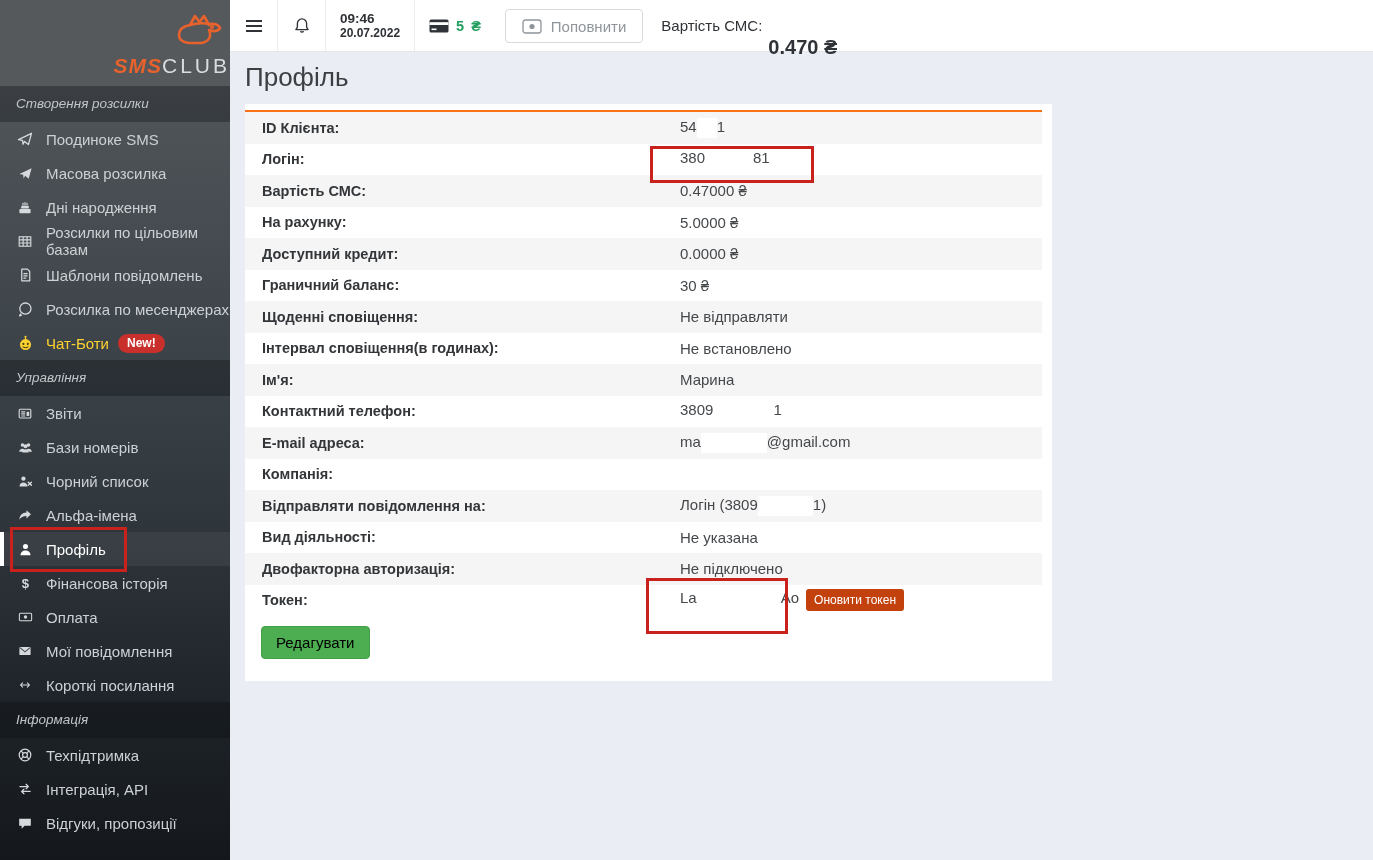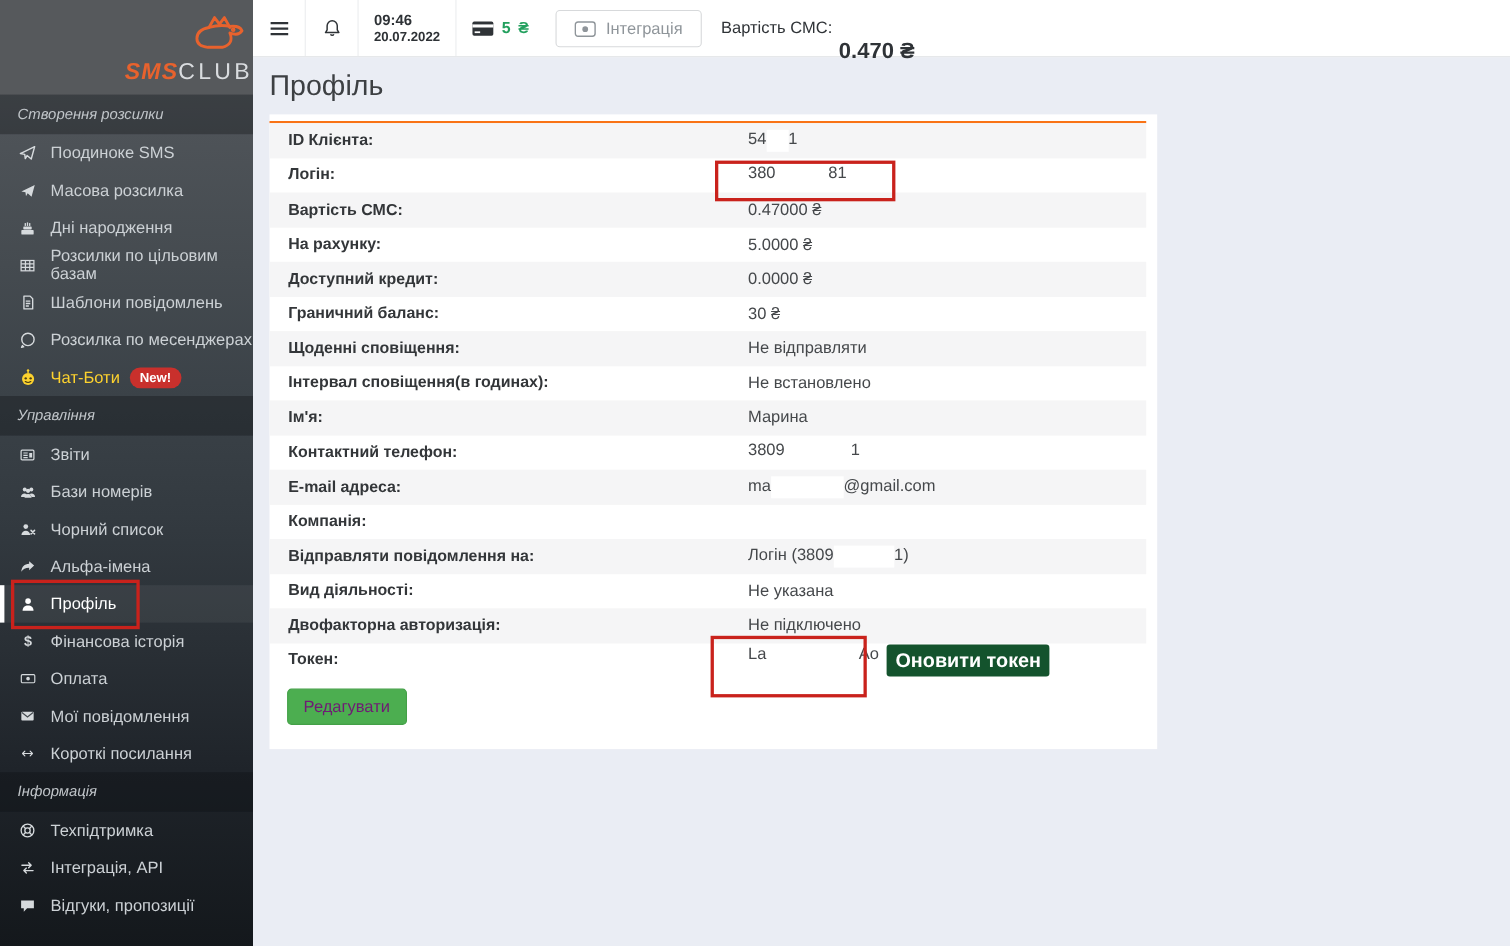--- a/index.html
+++ b/index.html
@@ -58,24 +58,24 @@
   .page-title { font-size:26px; line-height:30px; font-weight:400; color:#3d4043;
     margin:2px 0 12px; }
   .card { width:807px; background:#fff; padding:6px 10px 22px 0; }
   .ptable { border-top:2px solid #f97316; }
   .trow { display:flex; align-items:center; height:31.5px; font-size:15px; }
   .trow.odd { background:#f5f5f6; }
   .tlabel { width:401px; padding-left:17px; font-weight:700; font-size:14.5px;
     color:#333639; flex:0 0 418px; box-sizing:content-box; width:401px; }
   .tvalue { color:#45484b; display:flex; }
   .redact { display:inline-block; height:20px; background:#fff; }
-  .btn-token { margin-left:7px; background:#14532d; color:#fff; font-size:18px;
-    font-weight:bold; padding:4px 8px; border-radius:3px; border:none; cursor:pointer; }
+  .btn-token { margin-left:7px; background:#c2410c; color:#fff; font-size:12px;
+    font-weight:normal; padding:4px 8px; border-radius:3px; border:none; cursor:pointer; }
   .btn-edit { margin:10px 0 0 16px; display:inline-block; background:#4cae50;
-    border:1px solid #43a047; color:#701a75; font-size:15px; padding:7px 14px;
+    border:1px solid #43a047; color:#000000; font-size:15px; padding:7px 14px;
     border-radius:4px; cursor:pointer; }
 
   
   .ann { position:absolute; border:3px solid #c9221c; z-index:30; pointer-events:none; }
   #ann-login   { left:650px; top:146px; width:164px; height:37px; }
   #ann-token   { left:646px; top:578px; width:142px; height:56px; }
   #ann-profile { left:10px;  top:527px; width:117px; height:45px; }
 
   svg { display:block; }
 </style>
@@ -312,21 +312,21 @@
     <span class="bal-amt">5</span>
     <span class="bal-cur">₴</span>
   </div>
   <div class="topup">
     <span>
       <svg width="20" height="15" viewBox="0 0 20 15" fill="none" stroke="#8f959a" stroke-width="1.3">
           <rect x="1" y="1" width="18" height="13" rx="2.5"></rect>
           <circle cx="10" cy="7.5" r="2.6" fill="#8f959a" stroke="none"></circle>
         </svg>
     </span>
-    <span>Інтеграція</span>
+    <span>Поповнити</span>
   </div>
   <div class="cost">
     <span>Вартість СМС:</span>
     <b>0.470 ₴</b>
   </div>
 </div>
 
 <div class="content">
   <h1 class="page-title">Профіль</h1>
 

